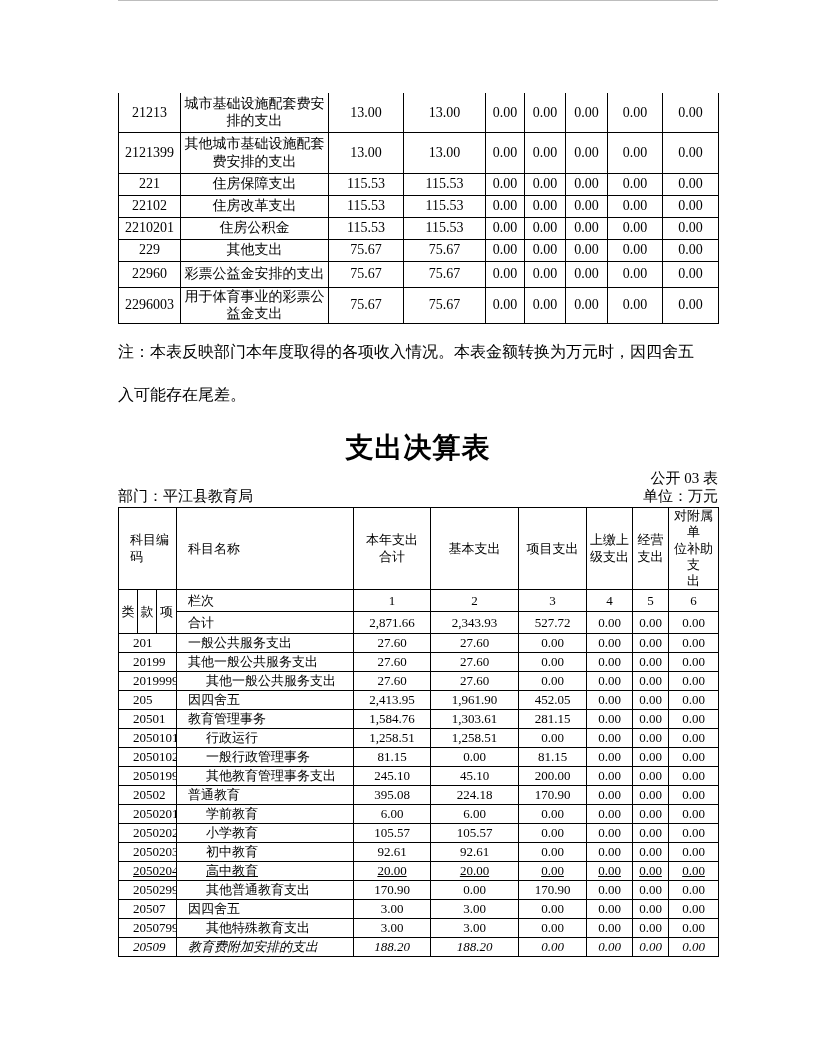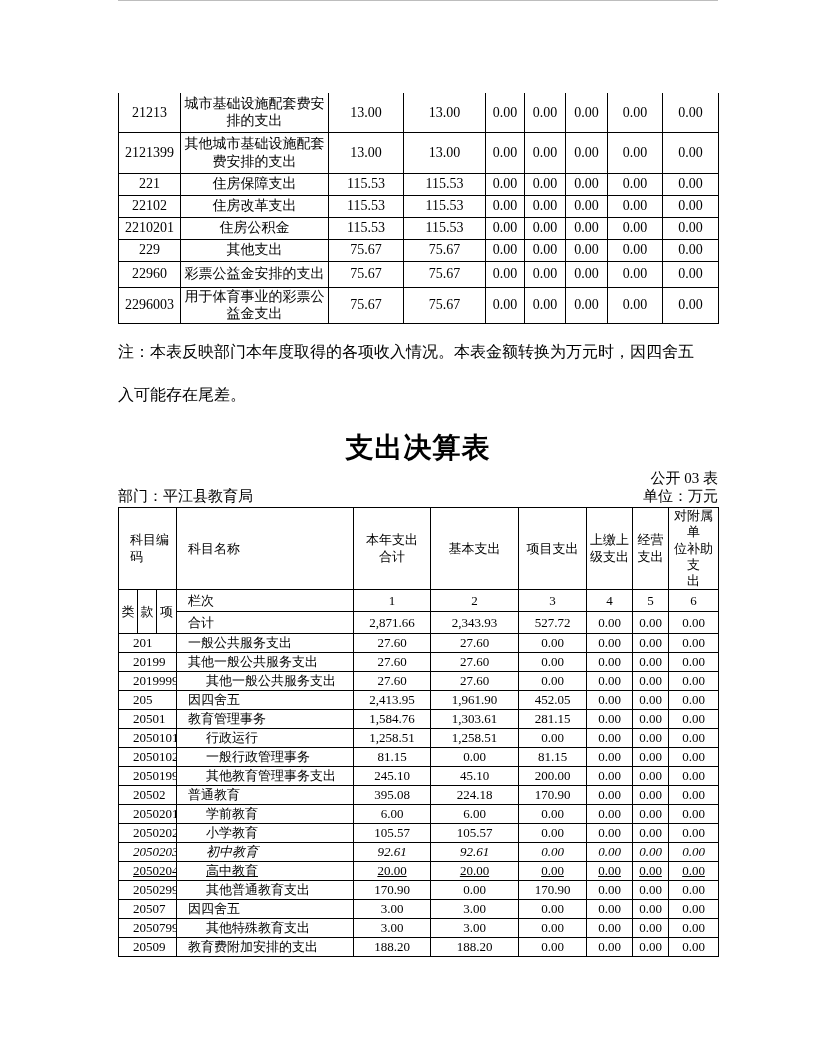--- a/index.html
+++ b/index.html
@@ -333,21 +333,21 @@
         <tr style="height: 19px;">
           <td class="l code" colspan="3">2050202</td>
           <td class="l name ind">小学教育</td>
           <td class="c">105.57</td>
           <td class="c">105.57</td>
           <td class="c">0.00</td>
           <td class="c">0.00</td>
           <td class="c">0.00</td>
           <td class="c">0.00</td>
         </tr>
-        <tr style="height: 19px; font-style: italic;">
+        <tr style="height: 19px;">
           <td class="l code" colspan="3">2050203</td>
           <td class="l name ind">初中教育</td>
           <td class="c">92.61</td>
           <td class="c">92.61</td>
           <td class="c">0.00</td>
           <td class="c">0.00</td>
           <td class="c">0.00</td>
           <td class="c">0.00</td>
         </tr>
         <tr style="height: 19px; text-decoration: underline;">
@@ -383,21 +383,21 @@
         <tr style="height: 19px; margin-left: 48px;">
           <td class="l code" colspan="3">2050799</td>
           <td class="l name ind">其他特殊教育支出</td>
           <td class="c">3.00</td>
           <td class="c">3.00</td>
           <td class="c">0.00</td>
           <td class="c">0.00</td>
           <td class="c">0.00</td>
           <td class="c">0.00</td>
         </tr>
-        <tr style="height: 19px;">
+        <tr style="height: 19px; font-style: italic;">
           <td class="l code" colspan="3">20509</td>
           <td class="l name">教育费附加安排的支出</td>
           <td class="c">188.20</td>
           <td class="c">188.20</td>
           <td class="c">0.00</td>
           <td class="c">0.00</td>
           <td class="c">0.00</td>
           <td class="c">0.00</td>
         </tr>
       </tbody>

